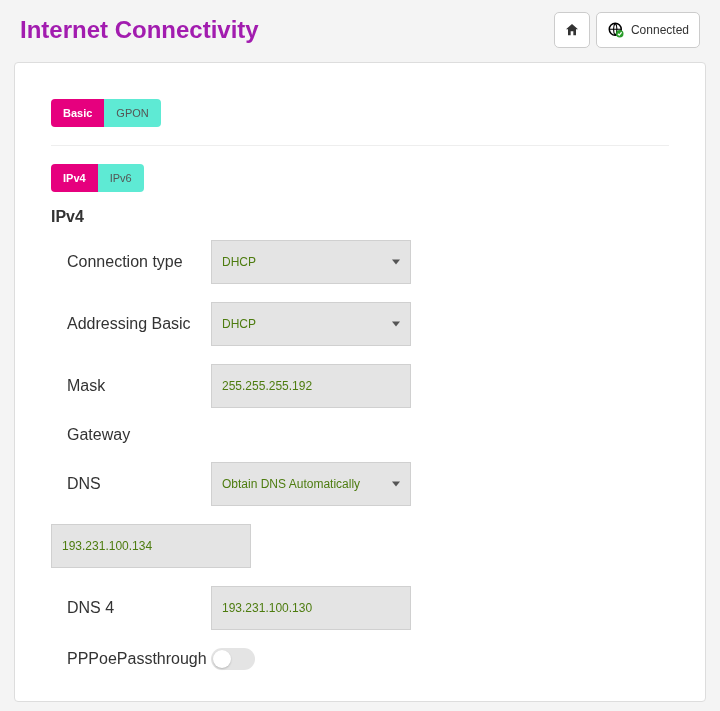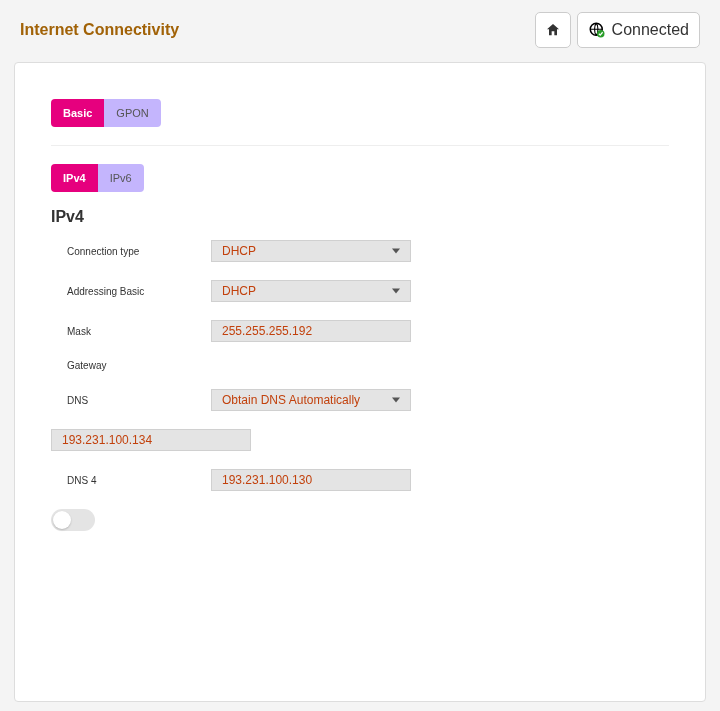--- a/index.html
+++ b/index.html
@@ -11,22 +11,22 @@
       overflow: hidden;
     }
     .topbar {
       display: flex;
       justify-content: space-between;
       align-items: center;
       padding: 12px 20px 8px 20px;
       background: #f4f4f4;
     }
     .page-title {
-      font-size: 16px;
-      color: #a16207;
+      font-size: 24px;
+      color: #a21caf;
       font-weight: 600;
     }
     .topbar-right {
       display: flex;
       gap: 6px;
     }
     .btn-square {
       width: 36px;
       height: 36px;
       border: 1px solid #ccc;
@@ -41,39 +41,39 @@
       height: 36px;
       padding: 0 10px;
       border: 1px solid #ccc;
       border-radius: 5px;
       background: #fff;
       display: flex;
       align-items: center;
       gap: 6px;
       cursor: pointer;
     }
-    .btn-connected span { font-size: 16px; color: #333; }
+    .btn-connected span { font-size: 12px; color: #333; }
     .card {
       margin: 6px 14px 14px 14px;
       background: #fff;
       border: 1px solid #ddd;
       border-radius: 4px;
       padding: 36px;
       height: 640px;
     }
     .pill-group {
       display: inline-flex;
     }
     .pill {
       padding: 8px 12px;
       font-size: 11px;
       border: none;
       cursor: pointer;
       color: #555;
-      background: #c4b5fd;
+      background: #5eead4;
     }
     .pill:first-child { border-radius: 4px 0 0 4px; }
     .pill:last-child { border-radius: 0 4px 4px 0; }
     .pill.active {
       background: #e6007e;
       color: #fff;
       font-weight: 600;
     }
     .divider {
       height: 1px;
@@ -87,33 +87,33 @@
       margin: 16px 0 14px 0;
     }
     .form-row {
       display: flex;
       align-items: center;
       margin-bottom: 18px;
     }
     .form-label {
       width: 160px;
       padding-left: 16px;
-      font-size: 10px;
+      font-size: 16px;
       color: #333;
     }
     .form-control {
       width: 200px;
-      height: 22px;
+      height: 44px;
       background: #e4e4e4;
       border: 1px solid #d0d0d0;
       padding: 0 10px;
       display: flex;
       align-items: center;
       font-size: 12px;
-      color: #c2410c;
+      color: #4d7c0f;
       position: relative;
     }
     .form-control.select::after {
       content: '';
       position: absolute;
       right: 10px;
       top: 50%;
       width: 0;
       height: 0;
       border-left: 4px solid transparent;
@@ -229,16 +229,17 @@
   </div>
 
   <div class="form-row">
     <div class="form-label">DNS 4</div>
     <div class="form-control">
       <span>193.231.100.130</span>
     </div>
   </div>
 
   <div class="form-row">
+    <div class="form-label">PPPoePassthrough</div>
     <div class="toggle"></div>
   </div>
 
 </div>
 
 </body></html>

